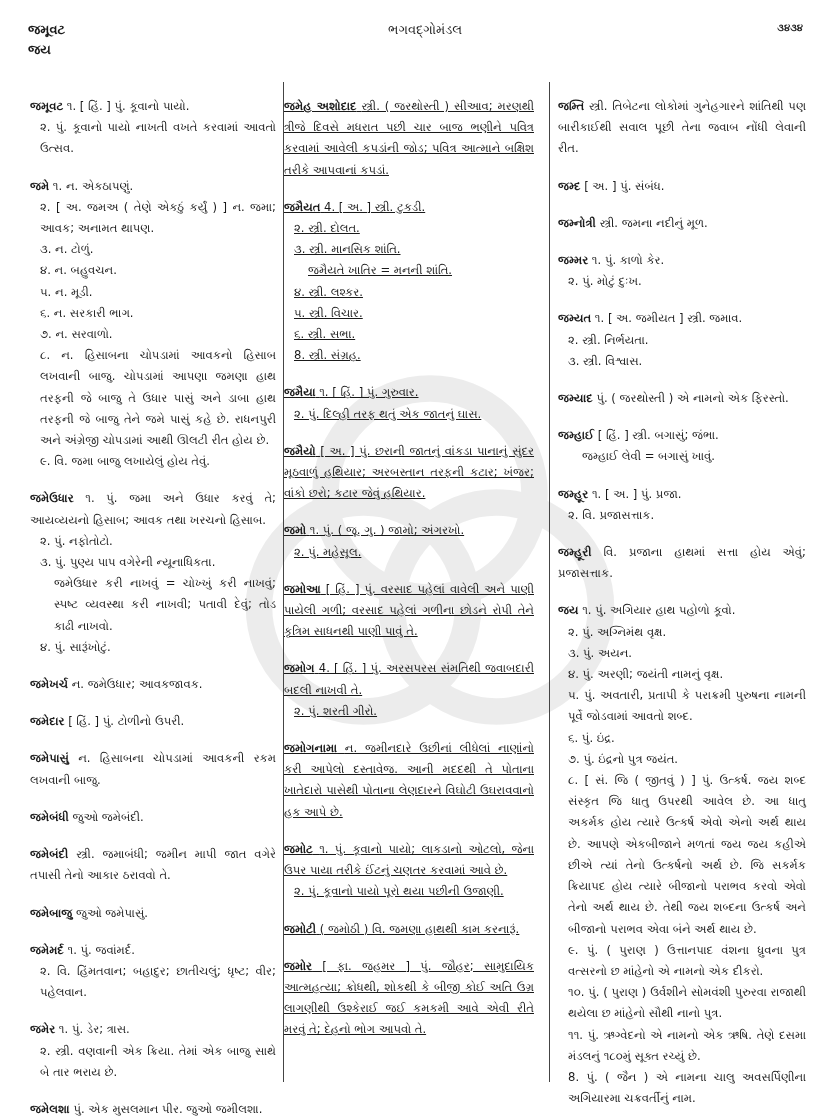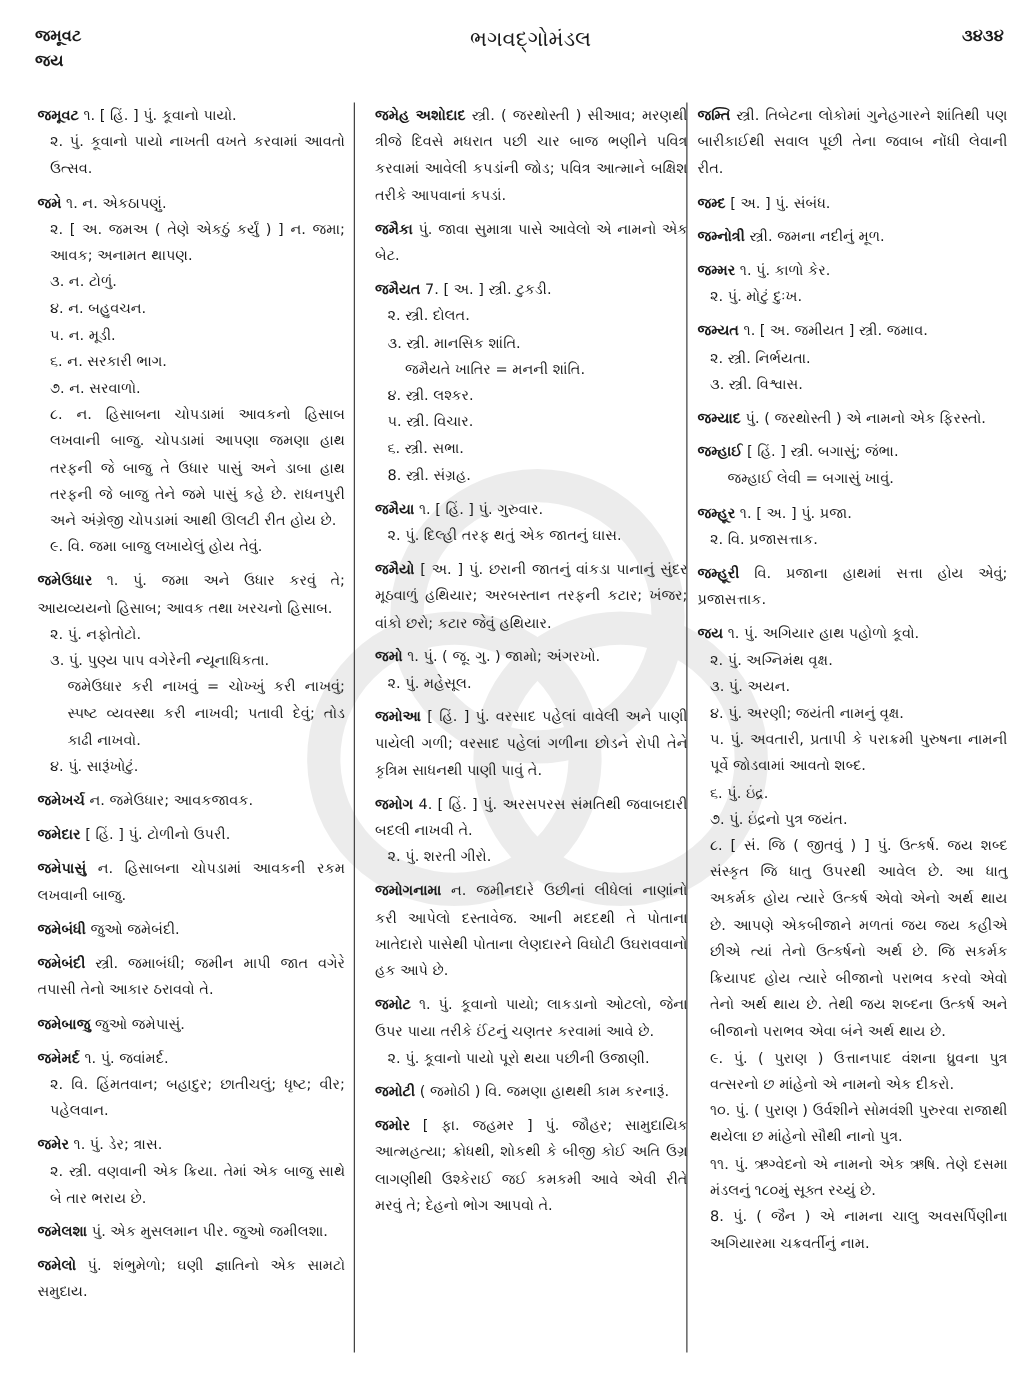--- a/index.html
+++ b/index.html
@@ -6,42 +6,42 @@
   body {
     width: 825px; height: 1116px; overflow: hidden;
     background: #ffffff; position: relative;
     font-family: "DejaVu Sans", sans-serif; color: #1a1a1a;
   }
   .page-header {
     position: absolute; left: 0; top: 0; width: 825px; height: 60px;
   }
   .hdr-left { position: absolute; left: 28px; top: 22px; font-size: 13px; font-weight: bold; }
   .hdr-left-sub { position: absolute; left: 28px; top: 42px; font-size: 13px; font-weight: bold; }
-  .hdr-center { position: absolute; left: 376px; top: 22px; font-size: 17px; }
-  .hdr-right { position: absolute; right: 22px; top: 22px; font-size: 13px; font-weight: bold; }
+  .hdr-center { position: absolute; left: 388px; top: 22px; font-size: 13px; }
+  .hdr-right { position: absolute; right: 22px; top: 22px; font-size: 10px; font-weight: bold; }
 
   .watermark {
     position: absolute; left: 240px; top: 360px; width: 380px; height: 380px;
     pointer-events: none; opacity: 0.07;
   }
 
   .col {
     position: absolute; top: 80px; font-size: 11.6px; line-height: 21.2px;
   }
   .col-1 { left: 30px; width: 246px; }
-  .col-2 { left: 300px; width: 250px; }
+  .col-2 { left: 284px; width: 250px; text-decoration: underline; }
   .col-3 { left: 558px; width: 248px; }
 
   .divider {
     position: absolute; width: 1px; background: #444;
   }
   .divider-1 { left: 283px; top: 82px; height: 1000px; }
   .divider-2 { left: 549px; top: 82px; height: 1000px; }
 
-  .entry { margin: 2px 0 6px 0; text-align: justify; }
+  .entry { margin: 16px 0 6px 0; text-align: justify; }
   .entry .hw { font-weight: bold; }
   .entry .line { display: block; }
   .sense { display: block; padding-left: 10px; text-indent: 0; }
   .idiom { display: block; padding-left: 24px; }
 </style>
 </head>
 <body>
 
 <div class="page-header">
   <span class="hdr-left">જમૂવટ</span>
@@ -113,24 +113,21 @@
     </div>
     <div class="entry">
       <span class="line"><span class="hw">જમેલો</span> <span>પું. શંભુમેળો; ઘણી જ્ઞાતિનો એક સામટો સમુદાય.</span></span>
     </div>
   </div>
 <div class="col col-2">
     <div class="entry">
       <span class="line"><span class="hw">જમેહ અશોદાદ</span> <span>સ્ત્રી. ( જરથોસ્તી ) સીઆવ; મરણથી ત્રીજે દિવસે મધરાત પછી ચાર બાજ ભણીને પવિત્ર કરવામાં આવેલી કપડાંની જોડ; પવિત્ર આત્માને બક્ષિશ તરીકે આપવાનાં કપડાં.</span></span>
     </div>
     <div class="entry">
-      <span class="line"><span class="hw">જમૈકા</span> <span>પું. જાવા સુમાત્રા પાસે આવેલો એ નામનો એક બેટ.</span></span>
-    </div>
-    <div class="entry">
-      <span class="line"><span class="hw">જમૈયત</span> <span>7. [ અ. ] સ્ત્રી. ટુકડી.</span></span>
+      <span class="line"><span class="hw">જમૈયત</span> <span>4. [ અ. ] સ્ત્રી. ટુકડી.</span></span>
       <span class="sense">૨. સ્ત્રી. દોલત.</span>
       <span class="sense">૩. સ્ત્રી. માનસિક શાંતિ.</span>
       <span class="idiom">જમૈયતે ખાતિર = મનની શાંતિ.</span>
       <span class="sense">૪. સ્ત્રી. લશ્કર.</span>
       <span class="sense">૫. સ્ત્રી. વિચાર.</span>
       <span class="sense">૬. સ્ત્રી. સભા.</span>
       <span class="sense">8. સ્ત્રી. સંગ્રહ.</span>
     </div>
     <div class="entry">
       <span class="line"><span class="hw">જમૈયા</span> <span>૧. [ હિં. ] પું. ગુરુવાર.</span></span>

